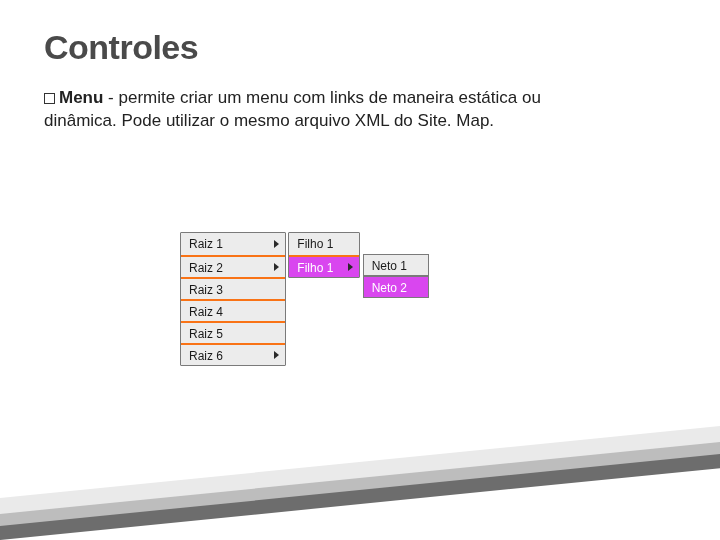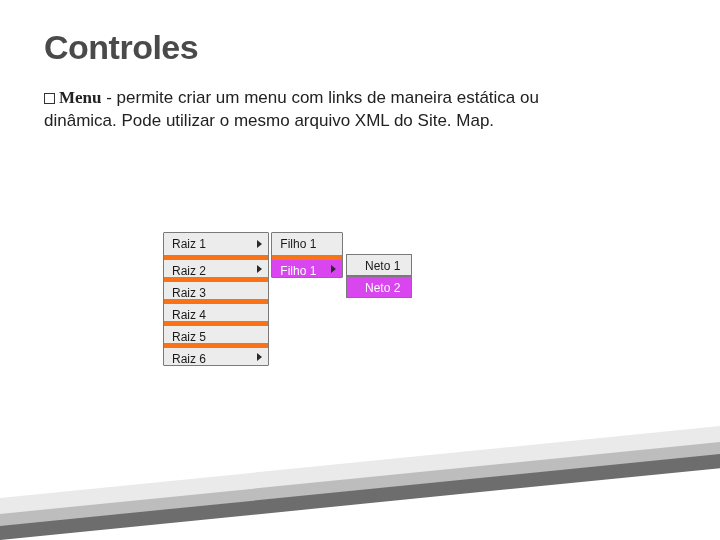--- a/index.html
+++ b/index.html
@@ -37,53 +37,52 @@
     display: inline-block;
     width: 11px;
     height: 11px;
     border: 1.5px solid #333;
     vertical-align: -1px;
     margin-right: 4px;
     box-sizing: border-box;
   }
   .bold-term {
     font-weight: 700;
-    font-family: Liberation Serif, serif;
   }
 
   
   .menu-demo {
     position: absolute;
-    left: 163px;
+    left: 180px;
     top: 232px;
     font-family: Verdana, Geneva, sans-serif;
     font-size: 12px;
     white-space: nowrap;
   }
   .col {
     display: inline-block;
     vertical-align: top;
     border: 1px solid #7a7a7a;
     border-radius: 1px;
   }
   .col-root   { width: 104px; }
   .col-child  { width: 70px; margin-left: -1px; }
-  .col-grand  { width: 66px; margin-left: -1px; border: none; text-align: center; }
+  .col-grand  { width: 66px; margin-left: -1px; border: none; }
   .item {
     position: relative;
     box-sizing: border-box;
     height: 22px;
     line-height: 22px;
     padding-left: 8px;
     background: #ececec;
     color: #1a1a1a;
   }
   .col-root .item + .item,
   .col-child .item + .item {
-    border-top: 5px solid #f97316;
+    border-top: 2px solid #f97316;
   }
   .item.sel {
     background: #d946ef;
     color: #ffffff;
   }
   .col-grand .item {
     border: 1px solid #7a7a7a;
   }
   .col-grand .gap {
     height: 22px;

